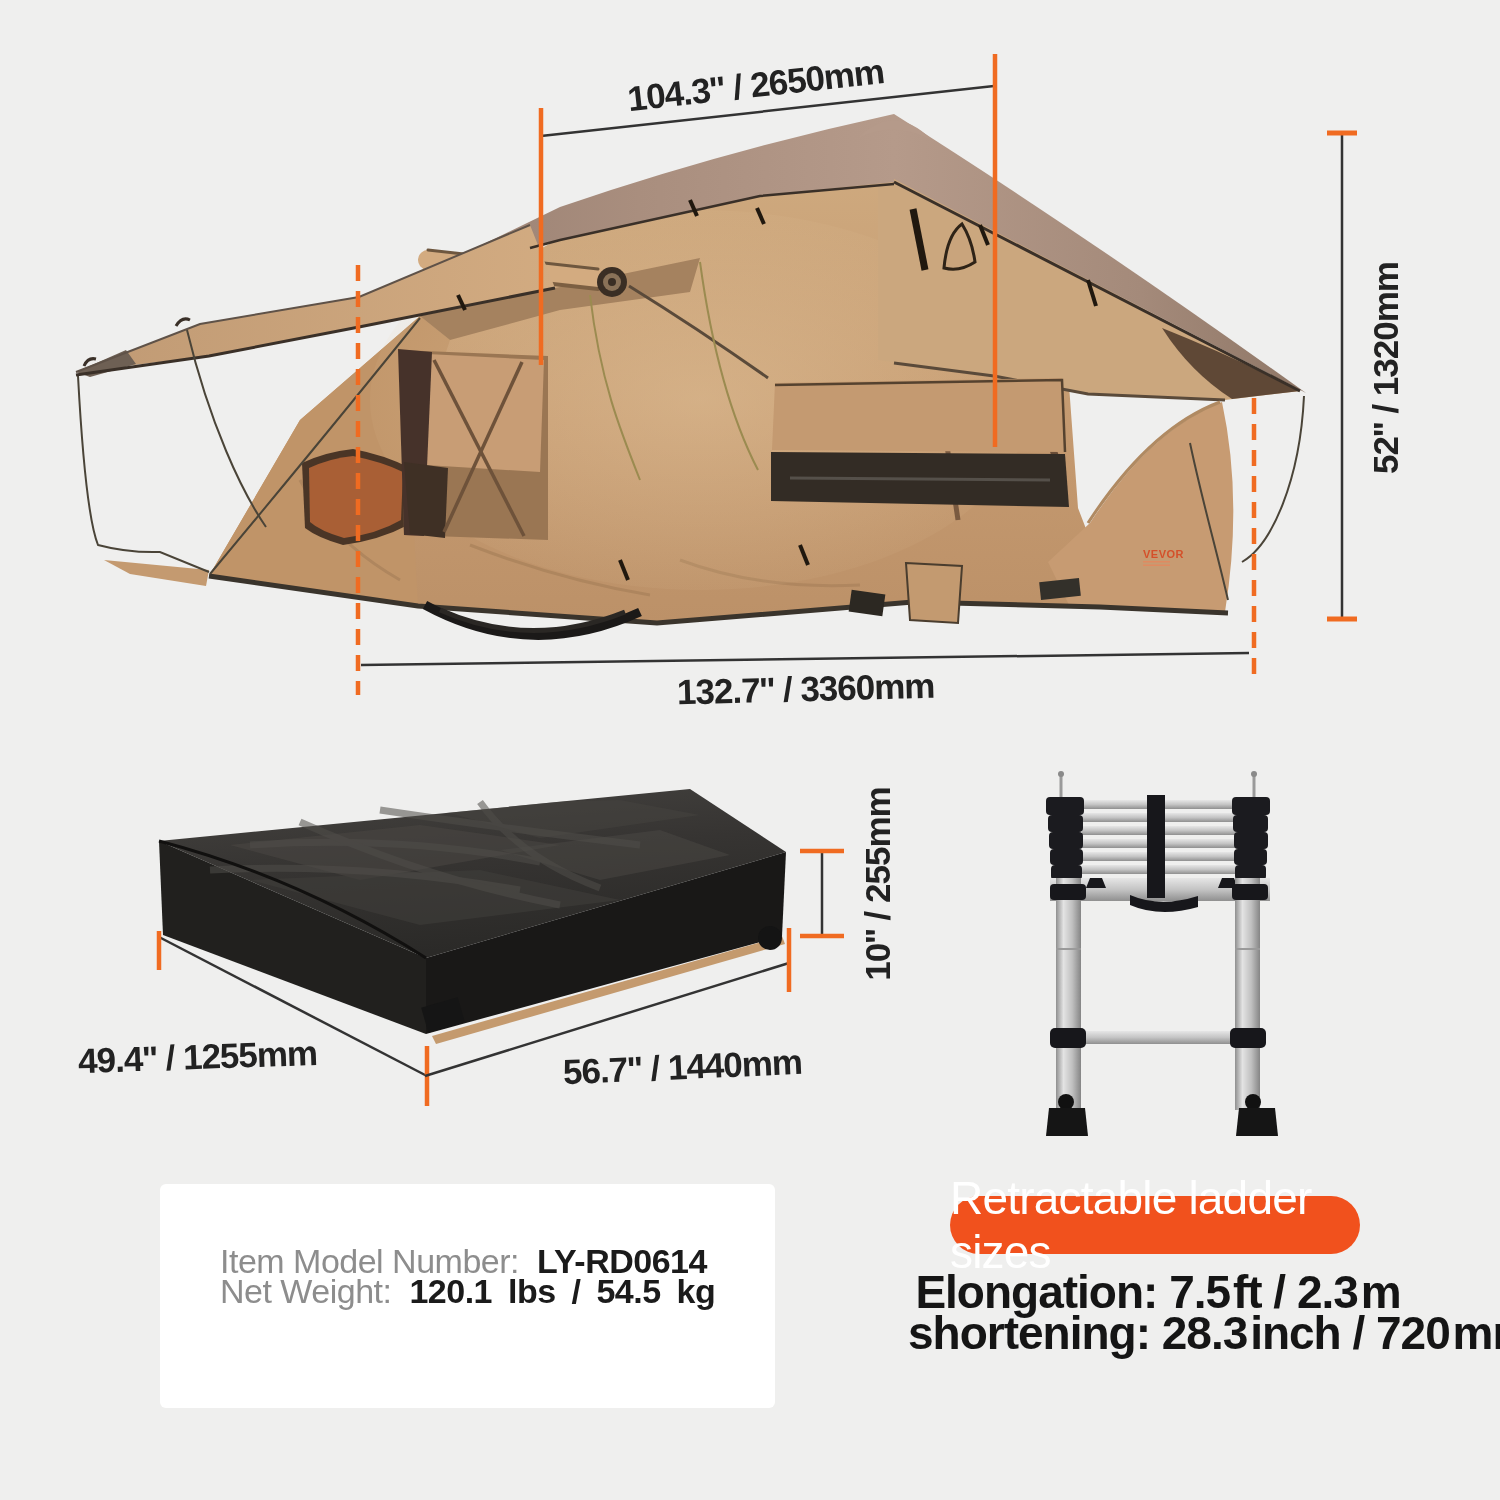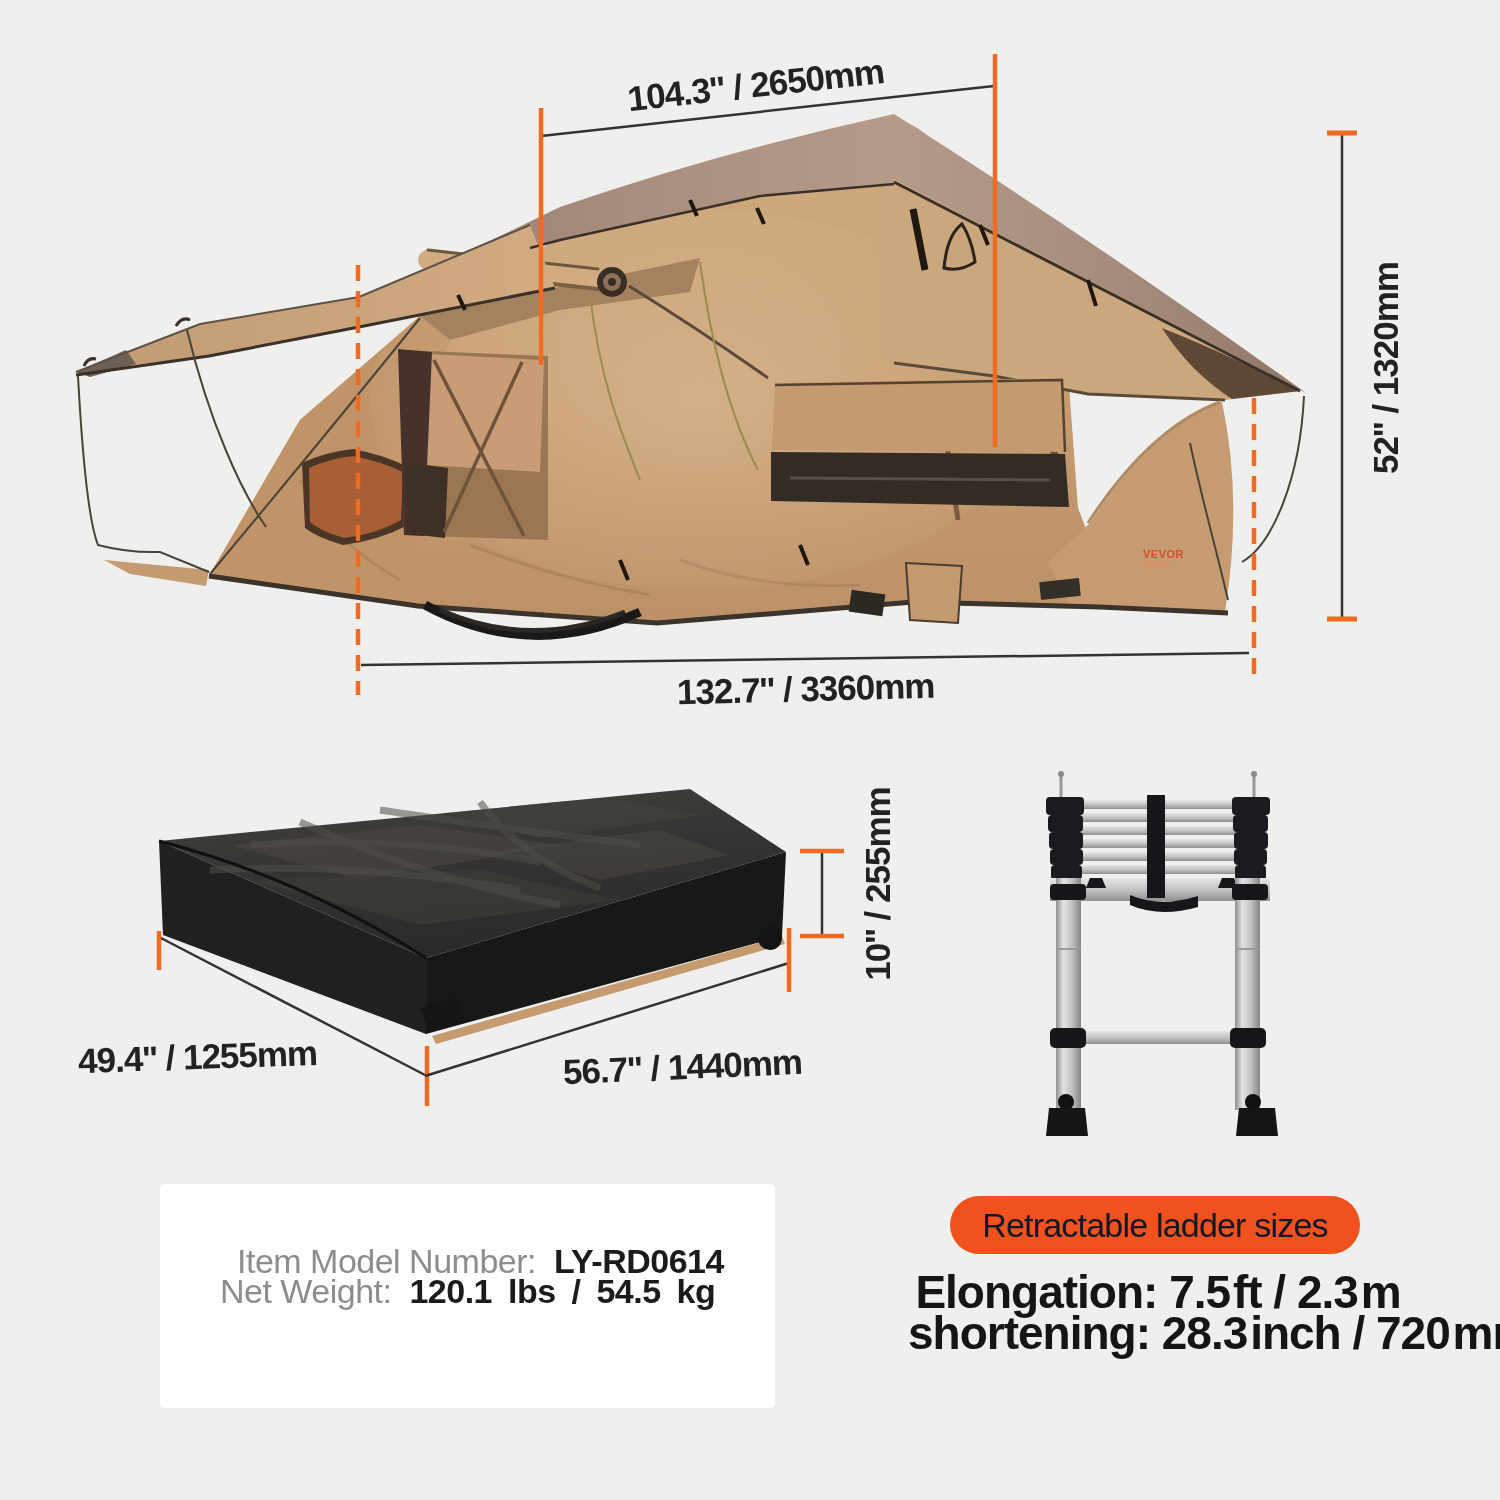--- a/index.html
+++ b/index.html
@@ -5,21 +5,21 @@
   html,body{margin:0;padding:0;}
   .page{position:relative;width:1500px;height:1500px;background:#efefee;overflow:hidden;
         font-family:"Liberation Sans", sans-serif;}
   .abs{position:absolute;}
   .dimtxt{font-weight:bold;fill:#222;}
   .whitebox{position:absolute;left:160px;top:1184px;width:615px;height:224px;background:#ffffff;border-radius:6px;}
   .wb-line{position:absolute;left:220px;white-space:nowrap;font-size:34px;color:#8d8d8d;letter-spacing:-0.5px;}
   .wb-line b{color:#1b1b1b;}
   .pill{position:absolute;left:950px;top:1196px;width:410px;height:58px;background:#f1511d;border-radius:29px;
         display:flex;align-items:center;justify-content:center;}
-  .pill span{color:#0f172a;font-size:34px;letter-spacing:-0.8px;}
+  .pill span{color:#ffffff;font-size:46px;letter-spacing:-0.8px;}
   .ladtxt{position:absolute;left:908px;top:1272px;width:500px;text-align:center;color:#151515;
           font-weight:bold;font-size:46px;letter-spacing:-1px;line-height:41px;white-space:nowrap;}
 </style>
 </head>
 <body>
 <div class="page">
 <svg class="abs" style="left:0;top:0" width="1500" height="1500" viewBox="0 0 1500 1500">
   <defs>
     <linearGradient id="roofL" x1="0" y1="0" x2="1" y2="0">
       <stop offset="0" stop-color="#9a8173"></stop>
@@ -278,21 +278,21 @@
     <text class="dimtxt" font-size="35" letter-spacing="-1" text-anchor="middle" transform="translate(683,1079) rotate(-2.5)">56.7'' / 1440mm</text>
 
     <line x1="822" y1="853" x2="822" y2="937" stroke="#333" stroke-width="2.5"></line>
     <line x1="800" y1="851" x2="844" y2="851" stroke="#f06b21" stroke-width="4.5"></line>
     <line x1="800" y1="936" x2="844" y2="936" stroke="#f06b21" stroke-width="4.5"></line>
     <text class="dimtxt" font-size="35" letter-spacing="-1" text-anchor="middle" transform="translate(890,884) rotate(-90)">10'' / 255mm</text>
   </g>
 </svg>
 
 <div class="whitebox"></div>
-<div class="wb-line" style="top:1242px;margin-left:17px;">Item Model Number:&nbsp; <b style="font-weight:bold">LY-RD0614</b></div>
+<div class="wb-line" style="top:1242px;">Item Model Number:&nbsp; <b style="font-weight:bold">LY-RD0614</b></div>
 <div class="wb-line" style="top:1272px;">Net Weight:&nbsp; <b style="font-weight:bold;word-spacing:7px">120.1 lbs / 54.5 kg</b></div>
 
 <div class="pill">
       <span>Retractable ladder sizes</span>
     </div>
 
 <div class="ladtxt">Elongation: 7.5 ft / 2.3 m<br>shortening: 28.3 inch / 720 mm</div>
 </div>
 
 </body></html>

